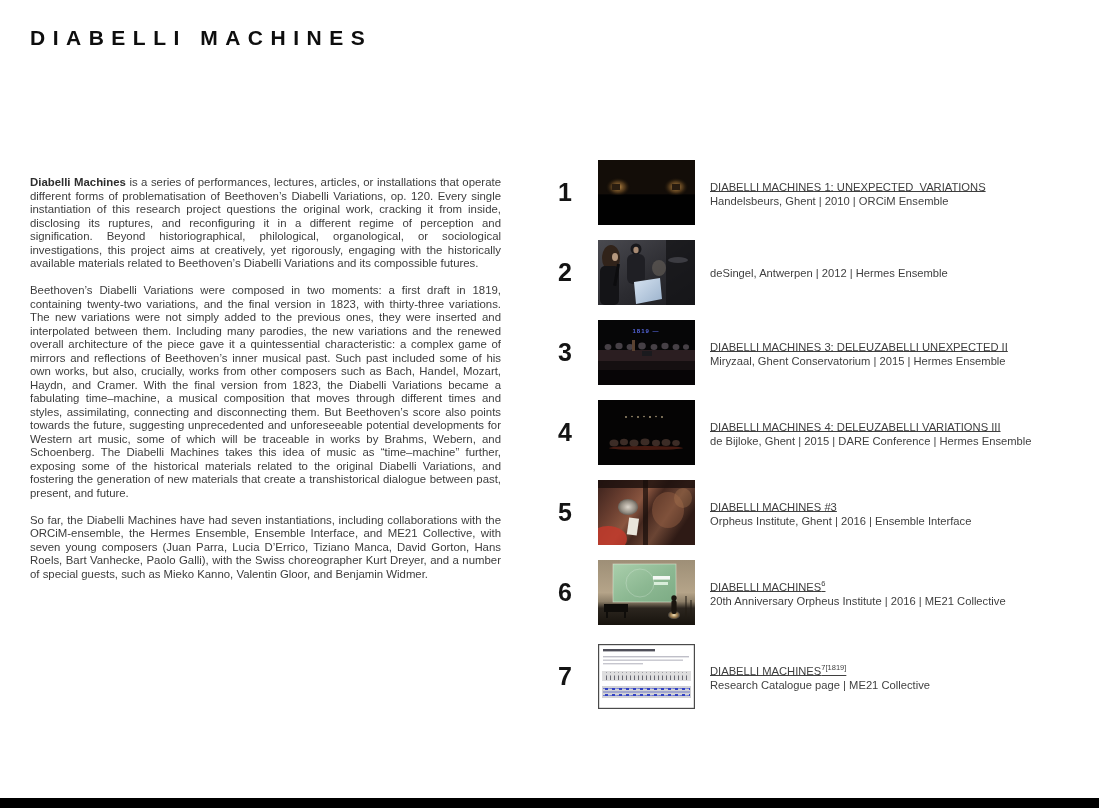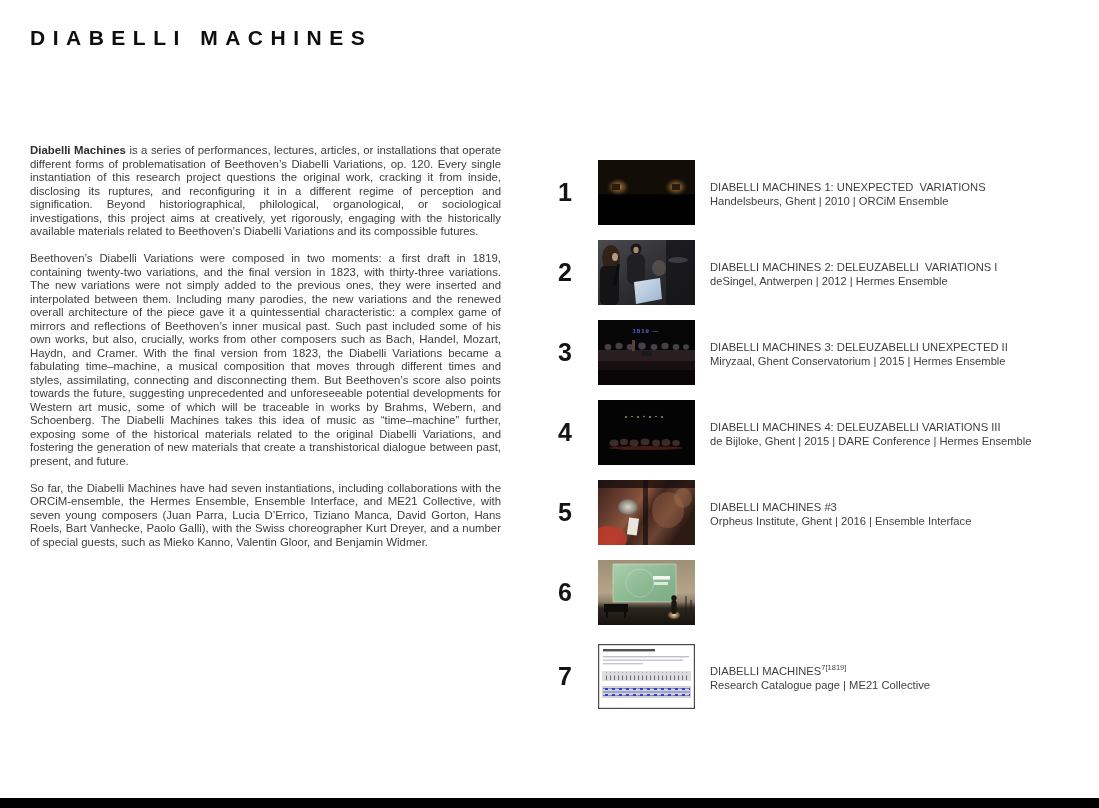--- a/index.html
+++ b/index.html
@@ -5,39 +5,39 @@
   html,body{margin:0;padding:0;}
   body{
     width:1099px;height:808px;position:relative;background:#ffffff;
     font-family:"Liberation Sans","DejaVu Sans",sans-serif;overflow:hidden;
   }
   .page-title{
     position:absolute;left:30px;top:26px;margin:0;
     font-size:21px;font-weight:700;letter-spacing:7.5px;color:#0e0e0e;
   }
   .article{
-    position:absolute;left:30px;top:144px;width:471px;
+    position:absolute;left:30px;top:176px;width:471px;
     font-size:11.4px;line-height:13.5px;color:#3c3c3c;text-align:justify;
   }
   .article p{margin:0 0 13.5px 0;}
   .article .lead{font-weight:700;color:#2e2e2e;}
   .projects{position:absolute;left:558px;top:160px;width:530px;}
   .row{display:flex;align-items:center;margin-bottom:15px;height:65px;}
   .row.last{margin-top:19px;}
   .num{
     width:40px;flex:0 0 40px;font-size:25px;font-weight:700;color:#141414;
   }
   .thumb{
     width:97px;height:65px;flex:0 0 97px;position:relative;overflow:hidden;background:#000;
   }
   .thumb svg{display:block;width:97px;height:65px;}
   .thumb.bordered{background:#fff;}
   .meta{margin-left:15px;display:flex;flex-direction:column;justify-content:center;}
   .ptitle{
-    font-size:11.2px;color:#3f3f3f;cursor:pointer;
+    font-size:11.2px;color:#3f3f3f;text-decoration:underline;cursor:pointer;
     white-space:pre-wrap;line-height:13px;
   }
   .ptitle sup{font-size:7.5px;}
   .psub{font-size:11.2px;color:#3f3f3f;margin-top:2px;line-height:13px;}
   .bottom-bar{
     position:absolute;left:0;bottom:0;width:1099px;height:10px;background:#000000;
   }
 </style>
 </head>
 <body>
@@ -101,21 +101,20 @@
         <rect x="2" y="26" width="19" height="39" rx="5" fill="#141417"></rect>
         <rect x="19" y="24" width="3" height="22" fill="#0c0c0e" transform="rotate(10 20 24)"></rect>
         <circle cx="38" cy="9" r="5.5" fill="#18181c"></circle>
         <ellipse cx="38" cy="10" rx="2.6" ry="3.2" fill="#c2a084" opacity="0.85"></ellipse>
         <rect x="29" y="14" width="18" height="30" rx="6" fill="#1f1f24"></rect>
         <ellipse cx="61" cy="28" rx="7" ry="8" fill="#6e665c" opacity="0.55"></ellipse>
         <polygon points="36,42 62,38 64,59 38,64" fill="url(#b2sh)"></polygon>
       </svg>
     </div>
     <div class="meta">
-      <div class="ptitle"><span>DIABELLI MACHINES 2: DELEUZABELLI  VARIATIONS I</span><sup></sup></div>
       <div class="psub">deSingel, Antwerpen | 2012 | Hermes Ensemble</div>
     </div>
   </div>
 
   <div class="row">
     <div class="num">3</div>
     <div class="thumb">
       <svg viewBox="0 0 97 65">
         <rect width="97" height="65" fill="#060607"></rect>
         <rect y="30" width="97" height="11" fill="#2b1e21"></rect>
@@ -240,20 +239,24 @@
         <rect x="6" y="44" width="24" height="8" fill="#0f0d0a"></rect>
         <rect x="8" y="52" width="2" height="6" fill="#0f0d0a"></rect>
         <rect x="26" y="52" width="2" height="6" fill="#0f0d0a"></rect>
         <ellipse cx="76" cy="55" rx="6.5" ry="4.5" fill="url(#f6g)"></ellipse>
         <circle cx="76" cy="38" r="2.7" fill="#1a150f"></circle>
         <rect x="73.4" y="40" width="5.2" height="14" rx="2" fill="#1a150f"></rect>
         <line x1="88" y1="36" x2="88" y2="58" stroke="#231d15" stroke-width="1"></line>
         <line x1="93" y1="40" x2="93" y2="58" stroke="#231d15" stroke-width="1"></line>
       </svg>
     </div>
+    <div class="meta">
+      <div class="ptitle"><span>DIABELLI MACHINES</span><sup>6</sup></div>
+      <div class="psub">20th Anniversary Orpheus Institute | 2016 | ME21 Collective</div>
+    </div>
   </div>
 
   <div class="row last">
     <div class="num">7</div>
     <div class="thumb bordered">
       <svg viewBox="0 0 97 65">
         <defs>
           <pattern id="g7t" width="4" height="10" patternUnits="userSpaceOnUse">
               <rect x="0" y="1.5" width="1" height="7" fill="#4a4a55"></rect>
             </pattern>

